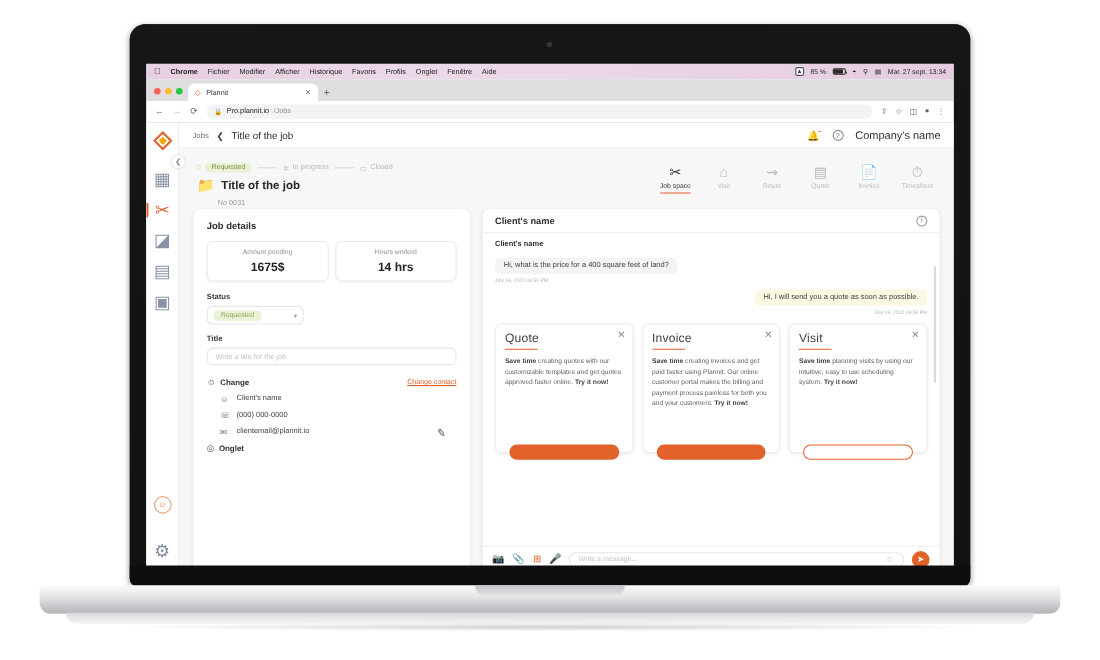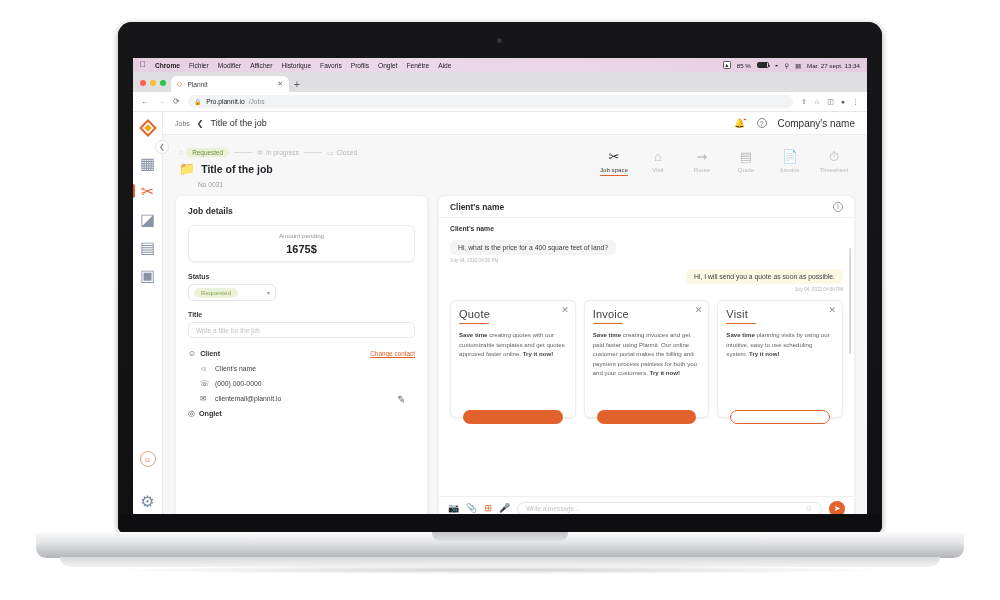--- a/index.html
+++ b/index.html
@@ -188,21 +188,21 @@
   }
   .tabitem .ticon{ font-size:13px; line-height:1; }
   .tabitem.active { color:#3a3c3f; }
   .tabitem.active .ticon{ color:#2f3134; }
   .tabitem.active:after{
     content:""; position:absolute; bottom:-3px; left:3px; right:3px; height:1.3px;
     background:#e2622c; border-radius:1px;
   }
 
   
-  .panels { display:flex; gap:10px; margin-top:7px; flex:1; min-height:0; }
+  .panels { display:flex; gap:10px; margin-top:1px; flex:1; min-height:0; }
 
   .card {
     background:#fff; border-radius:7px; box-shadow:0 1px 3px rgba(16,24,40,.07);
     border:.6px solid #f0f0f1;
   }
 
   
   .job-details { width:253px; flex:0 0 253px; padding:10px 12px; overflow:hidden; }
   .jd-title { font-size:8.6px; font-weight:bold; color:#2a2c2f; margin-bottom:9px; }
   .stats { display:flex; gap:6px; margin-bottom:11px; }
@@ -474,36 +474,40 @@
           <div class="panels">
 
             <div class="card job-details">
               <div class="jd-title">Job details</div>
 
               <div class="stats">
                 <div class="stat">
                   <div class="lbl">Amount pending</div>
                   <div class="val">1675$</div>
                 </div>
+                <div class="stat">
+                  <div class="lbl">Hours worked</div>
+                  <div class="val">14 hrs</div>
+                </div>
               </div>
 
               <div class="flabel">Status</div>
               <div class="status-select">
                 <span class="pill">Requested</span>
                 <span class="chev-d">▾</span>
               </div>
 
               <div class="flabel">Title</div>
               <div class="title-input">
                 <span>Write a title for the job</span>
               </div>
 
               <div class="sec-head">
                 <span class="sec-ico">☺</span>
-                <span class="sec-title">Client</span>
+                <span class="sec-title">Change</span>
                 <span class="change-link">Change contact</span>
               </div>
 
               <div style="position:relative;">
                 <div class="crow">
                   <span class="ci">☺</span>
                   <span class="ctxt">Client's name</span>
                 </div>
                 <div class="crow">
                   <span class="ci">☏</span>

